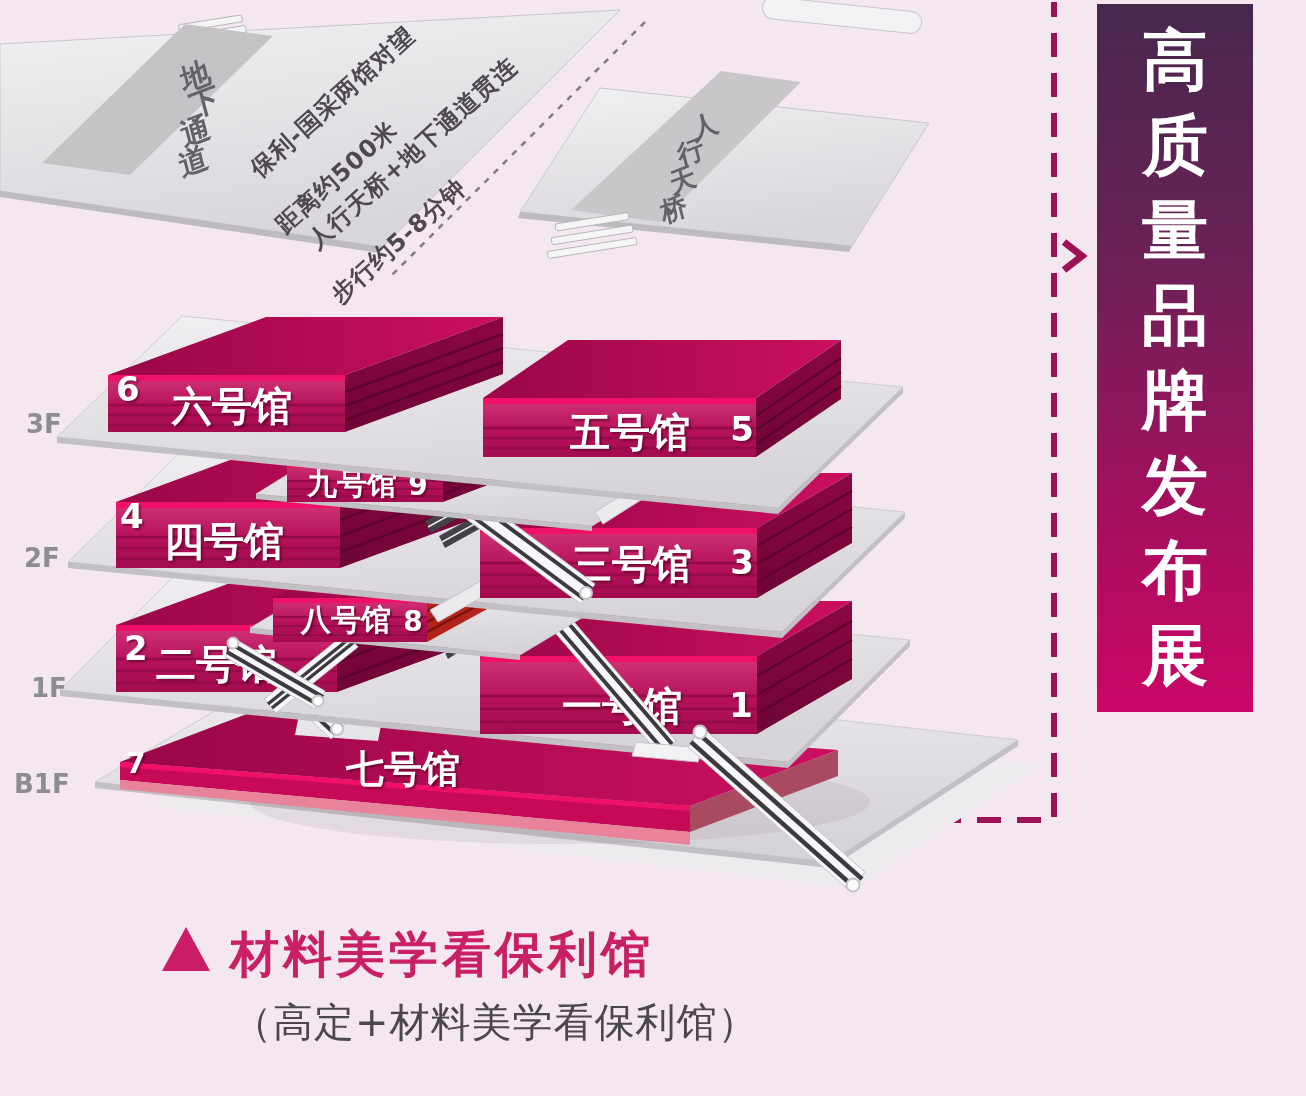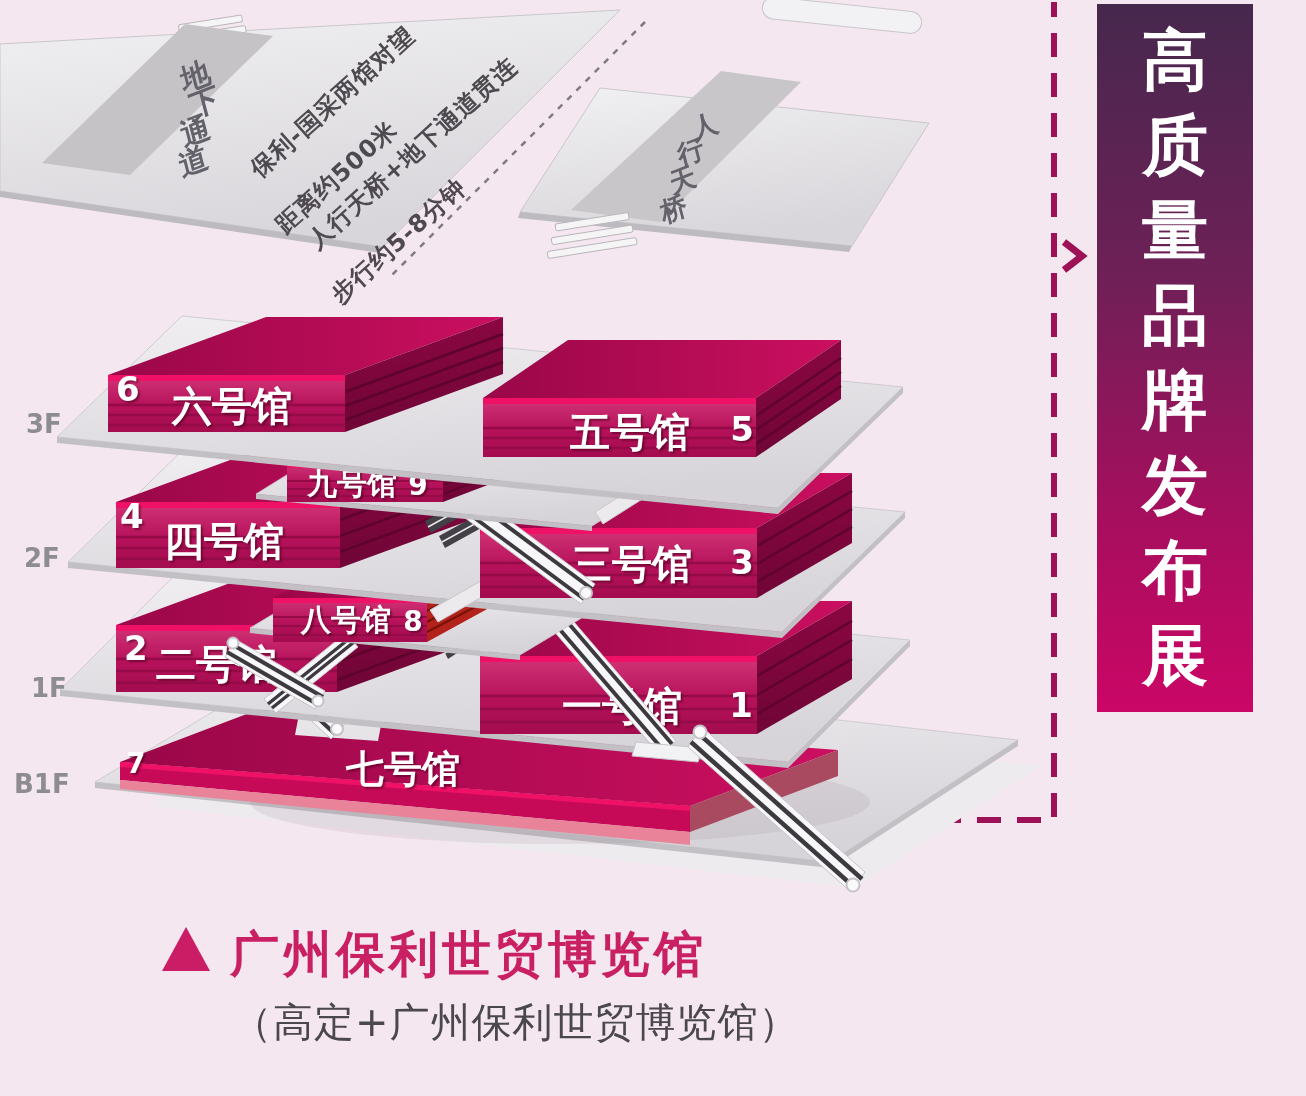--- a/index.html
+++ b/index.html
@@ -321,16 +321,16 @@
       <span class="banner-char">量</span>
       <span class="banner-char">品</span>
       <span class="banner-char">牌</span>
       <span class="banner-char">发</span>
       <span class="banner-char">布</span>
       <span class="banner-char">展</span>
     </div>
   </div>
 
   <div class="caption-marker"></div>
-  <div class="caption-title">广州保利世贸博览馆</div>
-  <div class="caption-subtitle">（高定+广州保利世贸博览馆）</div>
+  <div class="caption-title">材料美学看保利馆</div>
+  <div class="caption-subtitle">（高定+材料美学看保利馆）</div>
 
 </div>
 
 </body></html>

